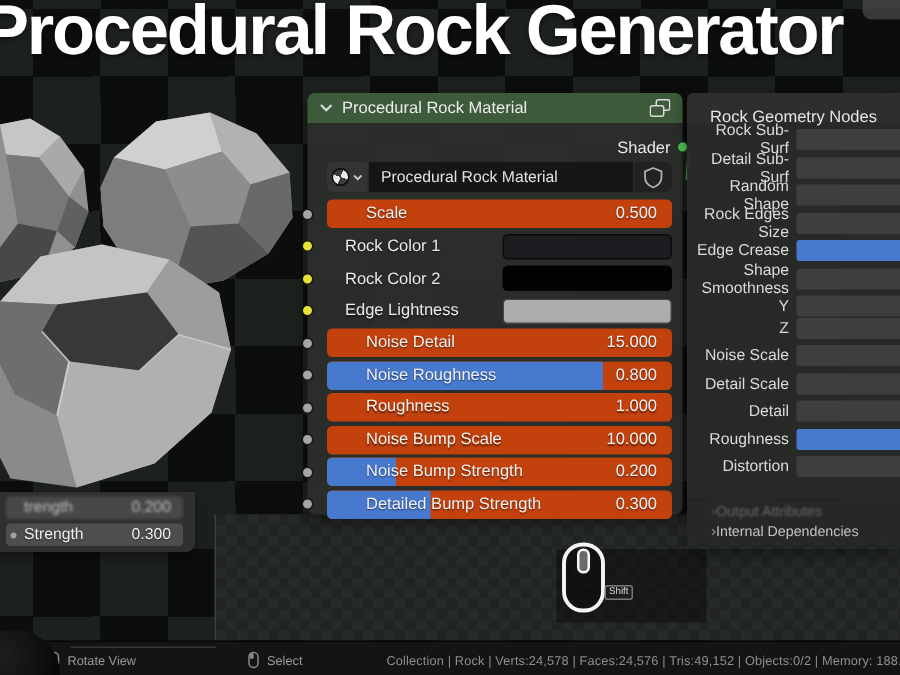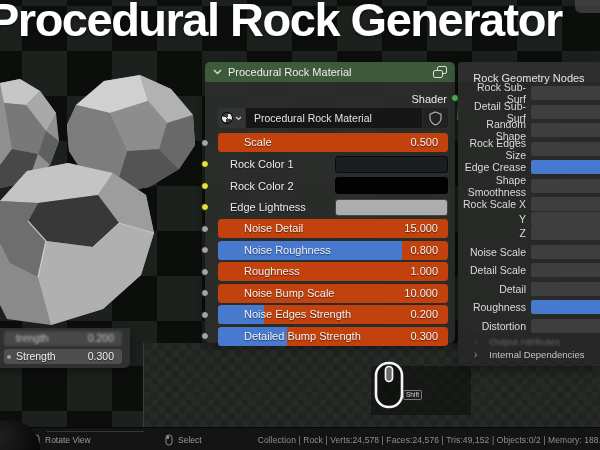--- a/index.html
+++ b/index.html
@@ -73,21 +73,21 @@
   .geo-panel { left:458px; top:62px; width:142px; height:304px;
     box-shadow:0 4px 10px rgba(0,0,0,.4); }
   .geo-header { height:20px; background:#2e2e2e; border-radius:4px 0 0 0;
     display:flex; align-items:center; gap:5px; padding:0 6px; font-size:11px; color:#e5e5e5;flex-direction:column; }
   .geo-body { background:rgba(41,43,41,.95); padding-top:4px; height:251px; }
   .grow { height:14px; margin-bottom:4.5px; display:flex; align-items:center; }
   .grow.compact { margin-bottom:0.5px; }
   .glab { width:68px; text-align:right; font-size:10.5px; color:#dadada; flex:none; }
   .gfield { flex:1; margin-left:5px; height:14px; border-radius:2px 0 0 2px; }
   .geo-sections { background:#272727; height:29px; border-radius:0 0 0 4px; padding-top:2px; }
-  .gsec { height:13px; display:flex; align-items:center; gap:12px; padding-left:16px;
+  .gsec { height:13px; display:flex; align-items:center; gap:0; padding-left:16px;
     font-size:9.5px; color:#c3c3c3; }
   .gsec .ar { color:#9a9a9a; font-size:10px; }
   .gsec.faded { filter:blur(0.8px); opacity:.4; }
 
   
   .corner-node { left:-8px; top:328px; width:138px; height:40px; background:#303030;
     border-radius:0 0 6px 0; box-shadow:0 3px 8px rgba(0,0,0,.4); }
   .cn-row { position:relative; height:15px; margin:3px 8px 0 12px; background:#4e4e4e;
     border-radius:3px; }
   .cn-row .txt { position:absolute; inset:0; display:flex; justify-content:space-between;
@@ -267,21 +267,21 @@
                 <span>10.000</span>
               </div>
           </div>
         </div>
 
         <div class="mrow">
           <span class="socket s-gray"></span>
           <div class="slider">
               <div class="fill" style="width: 20%;"></div>
             <div class="txt">
-                <span>Noise Edges Strength</span>
+                <span>Noise Bump Strength</span>
                 <span>0.200</span>
               </div>
           </div>
         </div>
 
         <div class="mrow">
           <span class="socket s-gray"></span>
           <div class="slider">
               <div class="fill" style="width: 30%;"></div>
             <div class="txt">
@@ -323,24 +323,20 @@
       <div class="grow">
           <span class="glab">Rock Edges Size</span>
           <div class="gfield" style="background: rgb(62, 62, 62);"></div>
         </div>
       <div class="grow">
           <span class="glab">Edge Crease</span>
           <div class="gfield" style="background: rgb(71, 121, 207);"></div>
         </div>
       <div class="grow">
           <span class="glab">Shape Smoothness</span>
-          <div class="gfield" style="background: rgb(62, 62, 62);"></div>
-        </div>
-      <div class="grow compact">
-          <span class="glab">Rock Scale X</span>
           <div class="gfield" style="background: rgb(62, 62, 62);"></div>
         </div>
       <div class="grow compact">
           <span class="glab">Y</span>
           <div class="gfield" style="background: rgb(62, 62, 62);"></div>
         </div>
       <div class="grow">
           <span class="glab">Z</span>
           <div class="gfield" style="background: rgb(62, 62, 62);"></div>
         </div>

